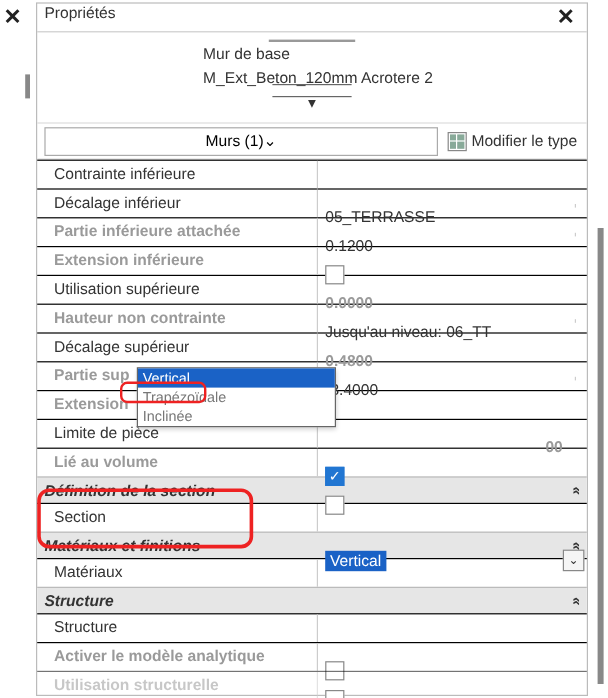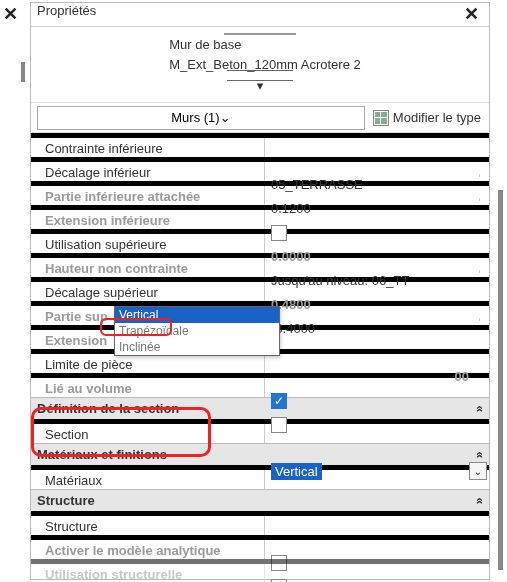--- a/index.html
+++ b/index.html
@@ -19,29 +19,29 @@
   .type-labels { font-size:13px; color:#333; margin-left:10px; line-height:1.5; flex:1; }
   .type-arrow { font-size:13px; color:#333; padding:4px; cursor:pointer; }
 
   .selector-row { display:flex; align-items:center; height:30px; padding:2px 6px; gap:6px; border-bottom:1px solid #ddd; }
   .combo { flex:1; height:24px; border:1px solid #aaa; display:flex; align-items:center; padding:0 6px; font-size:13px; justify-content:center; }
   .edit-type { display:flex; align-items:center; gap:4px; font-size:13px; color:#333; cursor:pointer; padding:2px; }
   .et-icon { width:16px; height:16px; border:1px solid #888; display:grid; grid-template-columns:1fr 1fr; grid-template-rows:1fr 1fr; gap:1px; padding:1px; }
   .et-icon span { background:#8a9; }
 
   .props { position:relative; }
-  .prow { display:flex; border-top:5px solid #000000; height:24px; align-items:stretch; }
+  .prow { display:flex; border-top:1px solid #000000; height:24px; align-items:stretch; }
   .plabel { width:234px; padding:3px 8px 0 14px; font-size:13px; color:#333; border-right:1px solid #ccc; white-space:nowrap; overflow:hidden; }
   .pvalue { flex:1; padding:3px 6px 0 6px; font-size:13px; color:#333; position:relative; display:flex; align-items:flex-start;margin-top:36px; }
   .disabled .plabel, .disabled .pvalue { color:#9a9a9a;font-weight:bold; }
   .pvalue .cb { width:16px; height:16px; border:1px solid #888; background:#fff; display:inline-flex; align-items:center; justify-content:center; }
   .pvalue .cb.checked { background:#2176d2; border-color:#2176d2; color:#fff; font-size:12px; }
   .pvalue .tinybtn { position:absolute; right:0; top:0; width:10px; height:100%; border-left:1px solid #ccc; }
 
-  .group { display:flex; align-items:center; height:22px; background:#e6e6e6; border-top:1px solid #bbb; padding:0 6px 0 6px; font-size:13px; font-weight:600; color:#333; justify-content:space-between; }
+  .group { display:flex; align-items:center; height:22px; background:#e6e6e6; border-top:1px solid #bbb; padding:0 6px 0 6px; font-size:13px; font-weight:600; color:#333; justify-content:space-between;font-style:italic; }
   .expander { font-size:12px; color:#333; cursor:pointer; }
 
   .section-hl { position:absolute; left:31px; top:407px; width:180px; height:50px; border:3px solid #e22; border-radius:10px; pointer-events:none; z-index:5; }
   .incline-hl { position:absolute; left:100px; top:318px; width:72px; height:18px; border:2px solid #e22; border-radius:6px; pointer-events:none; z-index:20; }
 
   .dropdown { position:absolute; left:114px; top:306px; width:166px; background:#fff; border:1px solid #666; z-index:15; font-size:12px; box-shadow:1px 2px 4px rgba(0,0,0,.2); }
   .dropdown .opt { padding:1px 4px; color:#777; }
   .dropdown .opt.sel { background:#1a62c6; color:#fff; }
 
   .sel-field { background:#1a62c6; color:#fff; padding:1px 4px; font-size:13px; }

